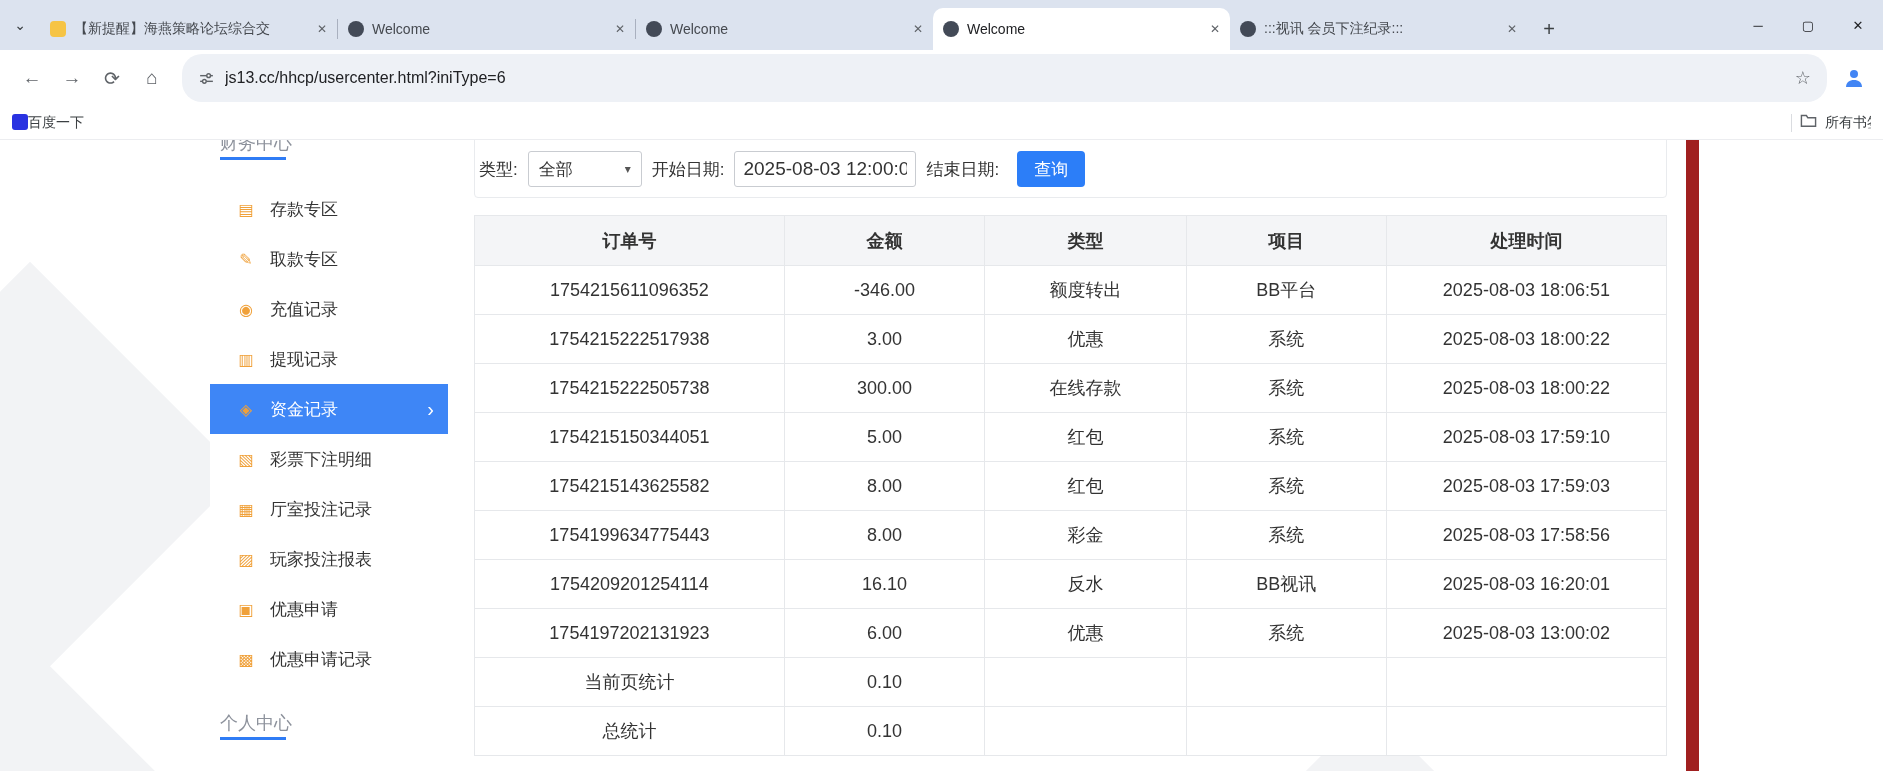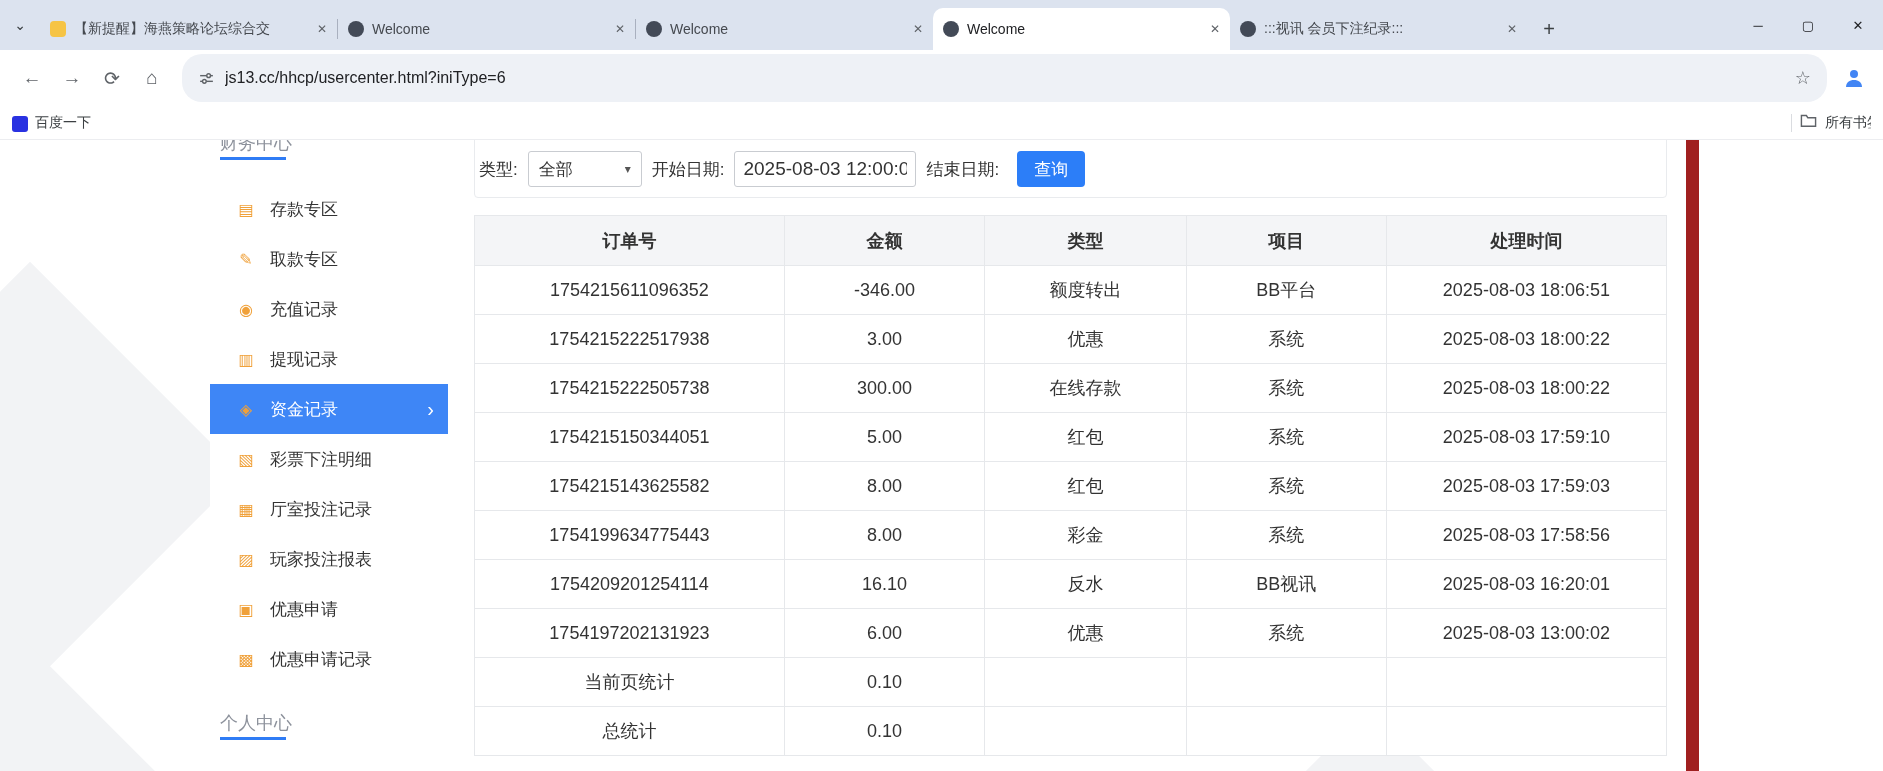--- a/index.html
+++ b/index.html
@@ -35,21 +35,21 @@
   .url-pill { flex:1; height:48px; margin:0 10px; background:#eef1f6; border-radius:20px;
               display:flex; align-items:center; padding:0 16px; }
   .site-info { display:flex; align-items:center; margin-right:10px; }
   .url-text { flex:1; font-size:16px; color:#202124; white-space:nowrap; overflow:hidden; }
   .star-btn { font-size:18px; color:#5f6368; margin-left:8px; cursor:pointer; }
   .profile-btn { width:34px; height:34px; display:flex; align-items:center; justify-content:center; cursor:pointer; }
 
   
   .bookbar { position:absolute; top:106px; left:0; right:0; height:34px; background:#fff;
              border-bottom:1px solid #ecedf0; display:flex; align-items:center; padding:0 12px; }
-  .bm-item { display:flex; align-items:flex-end; gap:7px; cursor:pointer; }
+  .bm-item { display:flex; align-items:flex-start; cursor:pointer; }
   .bm-fav { width:16px; height:16px; background:#2932e1; border-radius:3px; }
   .bm-label { font-size:14px; color:#3c4043; }
   .bm-right { margin-left:auto; display:flex; align-items:center; gap:8px; overflow:hidden; }
   .bm-divider { width:1px; height:18px; background:#dadce0; }
   .bm-all-label { font-size:14px; color:#3c4043; white-space:nowrap; width:46px; overflow:hidden; }
 
   
   .page { position:absolute; top:140px; left:0; right:0; bottom:0; background:#fff; overflow:hidden; }
   .deco { position:absolute; background:#f2f3f5; transform:rotate(45deg); z-index:0; }
   .deco1 { width:300px; height:300px; left:-120px; top:184px; }

